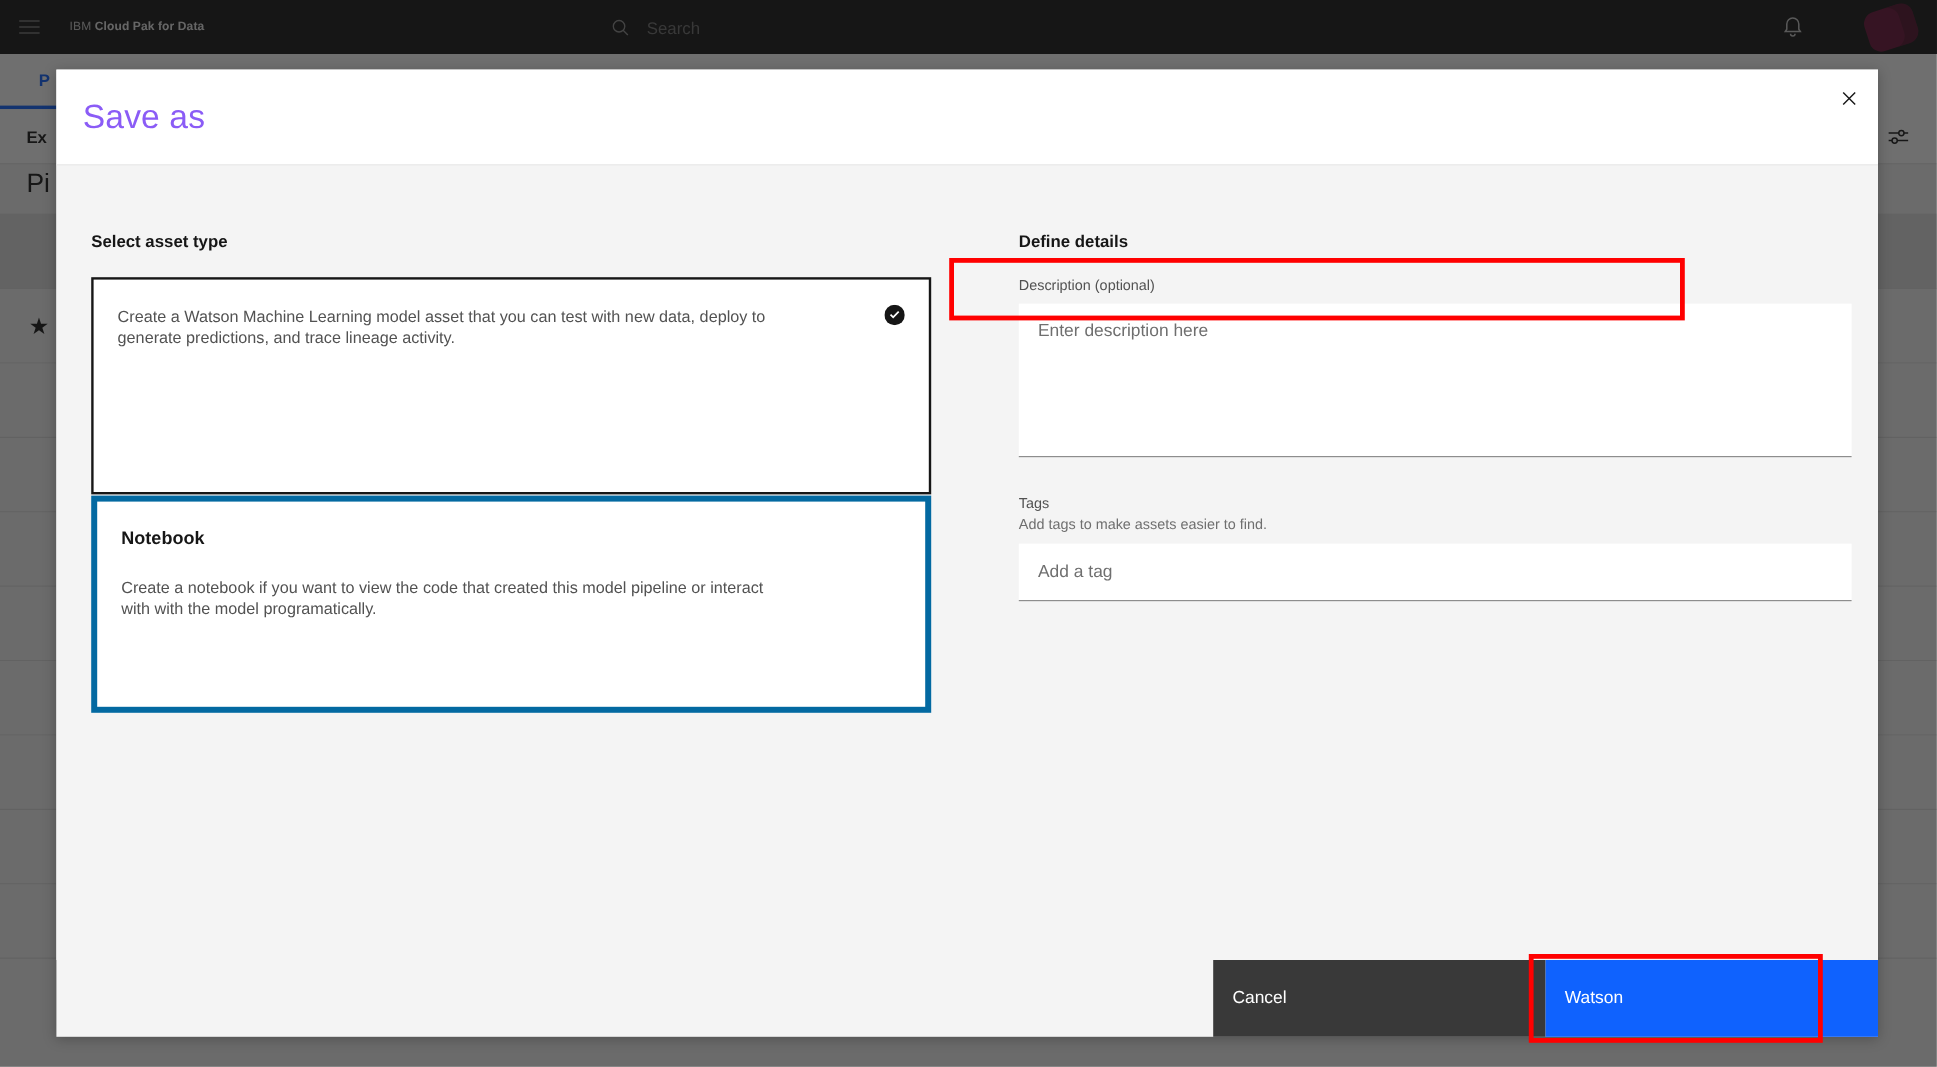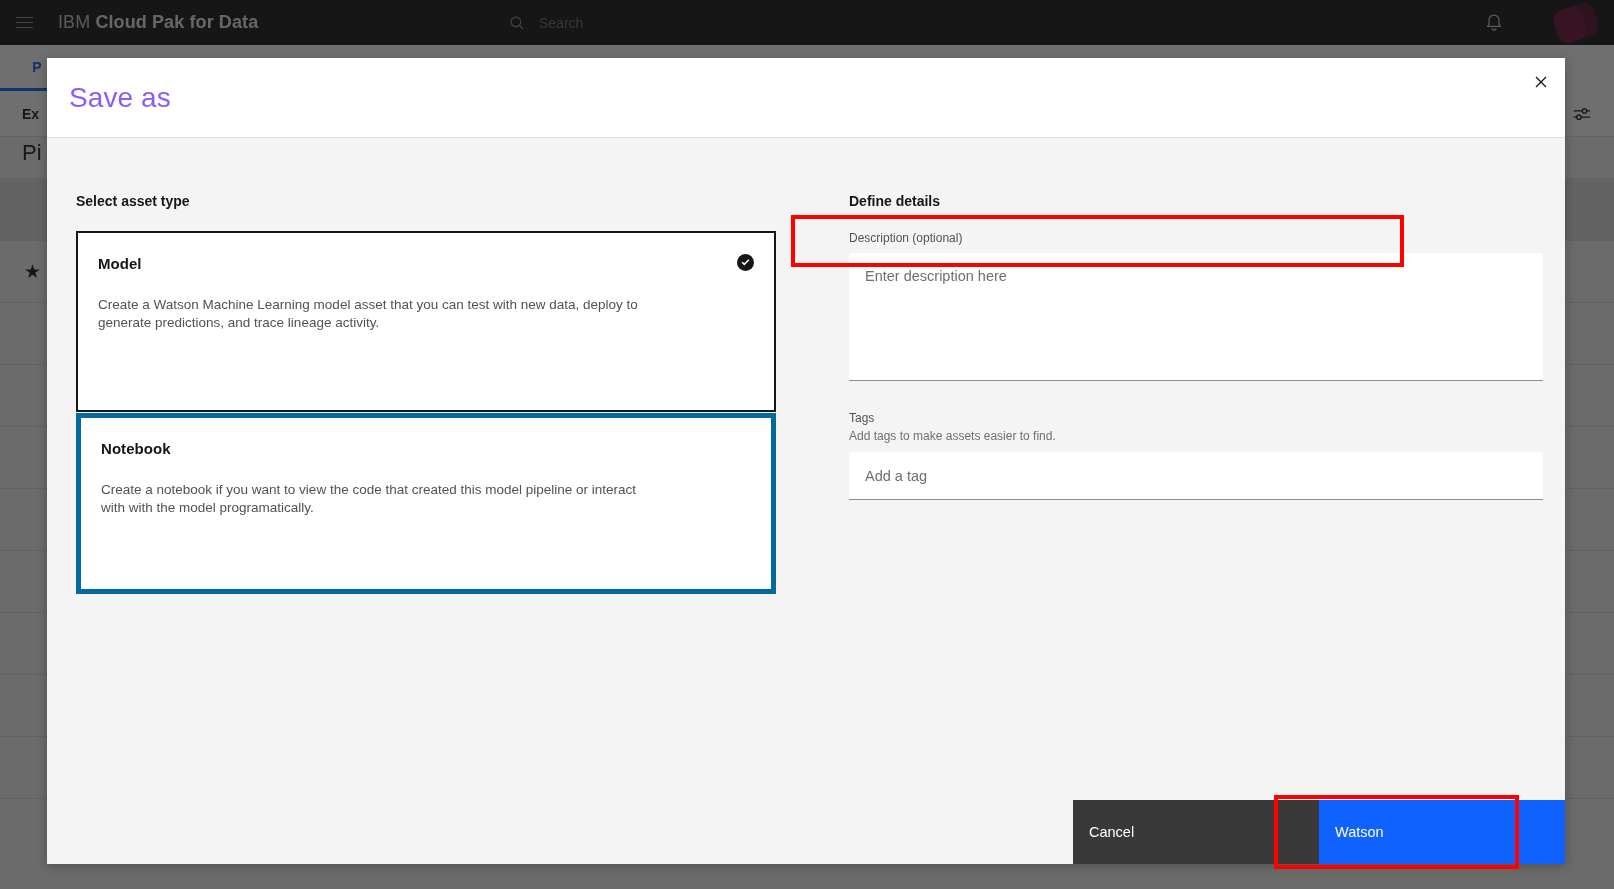--- a/index.html
+++ b/index.html
@@ -28,21 +28,21 @@
     display: block; width: 17px; height: 11px;
     border-top: 1.4px solid #8d8d8d;
     border-bottom: 1.4px solid #8d8d8d;
     position: relative;
   }
   .bg-hamburger span::after {
     content: ""; position: absolute; left: 0; right: 0; top: 4px;
     border-top: 1.4px solid #8d8d8d;
   }
   .bg-brand {
-    color: #c6c6c6; font-size: 18px; letter-spacing: .1px;
+    color: #c6c6c6; font-size: 10px; letter-spacing: .1px;
     margin-left: 10px;
   }
   .bg-brand b { color: #e8e8e8; font-weight: 600; }
   .bg-search-wrap {
     position: absolute; left: 508px; top: 0; height: 45px;
     display: flex; align-items: center; gap: 13px;
   }
   .bg-search-icon { width: 18px; height: 18px; }
   .bg-search-text { color: #6f6f6f; font-size: 14px; }
   .bg-bell { position: absolute; right: 110px; top: 12px; width: 20px; height: 21px; }
@@ -185,21 +185,21 @@
     position: absolute; border: 4px solid #ff0000; pointer-events: none;
     z-index: 30;
   }
   #annot-name { left: 791px; top: 215px; width: 613px; height: 52px; }
   #annot-create { left: 1274px; top: 795px; width: 245px; height: 74px; }
 
   .modal-foot {
     flex: 0 0 64px; display: flex; justify-content: flex-end;
   }
   .btn {
-    width: 246px; height: 64px;
+    width: 277px; height: 64px;
     border: none; cursor: pointer;
     font-size: 14.5px; font-family: "Liberation Sans", sans-serif;
     text-align: left; padding-left: 16px; color: #ffffff;
   }
   .btn-cancel { background: #393939; }
   .btn-create { background: #0f62fe; }
 </style>
 </head>
 <body>
 
@@ -280,21 +280,20 @@
       </svg>
     </button>
   </div>
 
   <div class="modal-body">
 
     <div class="col-left">
       <div class="section-title">Select asset type</div>
 
       <div class="asset-card selected">
-        <h3>Model</h3>
         <p>Create a Watson Machine Learning model asset that you can test with new data, deploy to generate predictions, and trace lineage activity.</p>
         <svg class="asset-check" viewBox="0 0 20 20">
           <circle cx="10" cy="10" r="10" fill="#161616"></circle>
           <path d="M8.6 13.4 5.4 10.2l1.2-1.2 2 2 4.8-4.8 1.2 1.2z" fill="#ffffff"></path>
         </svg>
       </div>
 
       <div class="asset-card">
         <h3>Notebook</h3>
         <p>Create a notebook if you want to view the code that created this model pipeline or interact with with the model programatically.</p>

